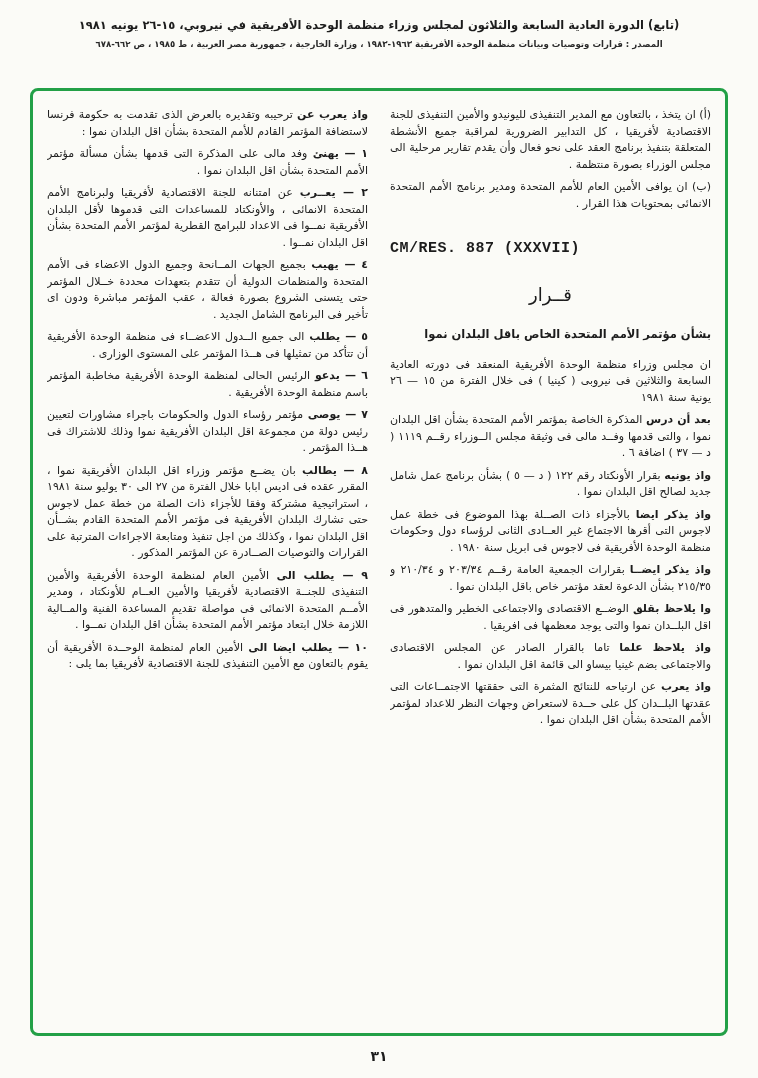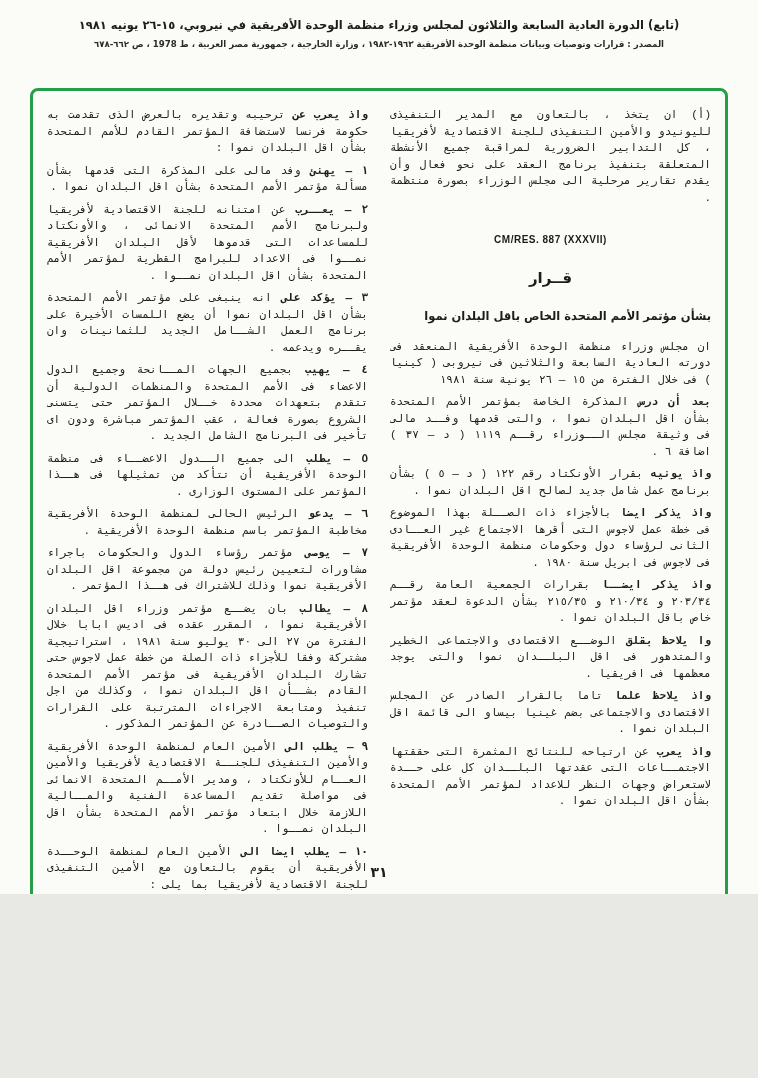--- a/index.html
+++ b/index.html
@@ -1,18 +1,18 @@
 <!DOCTYPE html>
 <html lang="ar" dir="rtl"><head>
 <meta charset="utf-8">
 <style>
   html,body{margin:0;padding:0;background:#e8e8e4;}
   .page{
     position:relative;
-    width:758px;height:894px;
+    width:758px;height:1078px;
     background:#fbfbf7;
     font-family:"DejaVu Sans", sans-serif;
     color:#1c1c1c;
     overflow:hidden;
     direction:rtl;
   }
   .header{
     position:absolute;top:18px;left:0;right:0;
     text-align:center;
   }
@@ -39,74 +39,74 @@
     overflow:hidden;
     direction:rtl;
   }
   .col{
     flex:1 1 0;
     font-size:11px;
     line-height:1.5;
     overflow:hidden;
   }
   .block{margin:0 0 6px 0;}
-  .block.para{text-align:justify;text-align-last:right;font-family:Liberation Mono, monospace;}
+  .block.para{text-align:justify;text-align-last:right;}
   .block.para b{font-weight:bold;}
   .block.res-number{
-    direction:ltr;text-align:center;
-    font-family:Liberation Sans, sans-serif;
-    font-weight:bold;font-size:10px;
+    direction:ltr;text-align:left;
+    font-family:Liberation Mono, monospace;
+    font-weight:bold;font-size:15px;
     margin:26px 0 20px 0;
     letter-spacing:.5px;
   }
   .block.center-title{
-    text-align:center;font-weight:bold;
-    font-size:15px;letter-spacing:3px;
+    text-align:center;font-weight:normal;
+    font-size:18px;letter-spacing:3px;
     margin:4px 0 18px 0;
   }
   .block.bold-title{
     font-weight:bold;font-size:11.5px;
     margin:4px 0 14px 0;
   }
   .pagenum{
     position:absolute;bottom:14px;left:0;right:0;
     text-align:center;font-weight:bold;font-size:14px;
   }
 </style>
 </head>
 <body>
 
 <div class="page">
 
   <div class="header">
     <div class="h1">(تابع) الدورة العادية السابعة والثلاثون لمجلس وزراء منظمة الوحدة الأفريقية في نيروبي، ١٥-٢٦ يونيه ١٩٨١</div>
-    <div class="h2">المصدر : قرارات وتوصيات وبيانات منظمة الوحدة الأفريقية ١٩٦٣-١٩٨٣ ، وزارة الخارجية ، جمهورية مصر العربية ، ط 1978 ، ص ٦٦٢-٦٧٨</div>
+    <div class="h2">المصدر : قرارات وتوصيات وبيانات منظمة الوحدة الأفريقية ١٩٦٣-١٩٨٣ ، وزارة الخارجية ، جمهورية مصر العربية ، ط ١٩٨٥ ، ص ٦٦٢-٦٧٨</div>
   </div>
 
   <div class="frame">
     <div class="columns">
       <div class="col" id="col-right">
           <div class="block para">(أ) ان يتخذ ، بالتعاون مع المدير التنفيذى لليونيدو والأمين التنفيذى للجنة الاقتصادية لأفريقيا ، كل التدابير الضرورية لمراقبة جميع الأنشطة المتعلقة بتنفيذ برنامج العقد على نحو فعال وأن يقدم تقارير مرحلية الى مجلس الوزراء بصورة منتظمة .</div>
+          <div class="block para">(ب) ان يوافى الأمين العام للأمم المتحدة ومدير برنامج الأمم المتحدة الانمائى بمحتويات هذا القرار .</div>
           <div class="block res-number">CM/RES. 887 (XXXVII)</div>
           <div class="block center-title">قــرار</div>
           <div class="block bold-title">بشأن مؤتمر الأمم المتحدة الخاص باقل البلدان نموا</div>
           <div class="block para">ان مجلس وزراء منظمة الوحدة الأفريقية المنعقد فى دورته العادية السابعة والثلاثين فى نيروبى ( كينيا ) فى خلال الفترة من ١٥ — ٢٦ يونية سنة ١٩٨١</div>
           <div class="block para"><b>بعد أن درس</b> المذكرة الخاصة بمؤتمر الأمم المتحدة بشأن اقل البلدان نموا ، والتى قدمها وفــد مالى فى وثيقة مجلس الــوزراء رقــم ١١١٩ ( د — ٣٧ ) اضافة ٦ .</div>
           <div class="block para"><b>واذ يونيه</b> بقرار الأونكتاد رقم ١٢٢ ( د — ٥ ) بشأن برنامج عمل شامل جديد لصالح اقل البلدان نموا .</div>
           <div class="block para"><b>واذ يذكر ايضا</b> بالأجزاء ذات الصــلة بهذا الموضوع فى خطة عمل لاجوس التى أقرها الاجتماع غير العــادى الثانى لرؤساء دول وحكومات منظمة الوحدة الأفريقية فى لاجوس فى ابريل سنة ١٩٨٠ .</div>
           <div class="block para"><b>واذ يذكر ايضــا</b> بقرارات الجمعية العامة رقــم ٢٠٣/٣٤ و ٢١٠/٣٤ و ٢١٥/٣٥ بشأن الدعوة لعقد مؤتمر خاص باقل البلدان نموا .</div>
           <div class="block para"><b>وا يلاحظ بقلق</b> الوضــع الاقتصادى والاجتماعى الخطير والمتدهور فى اقل البلــدان نموا والتى يوجد معظمها فى افريقيا .</div>
           <div class="block para"><b>واذ يلاحظ علما</b> تاما بالقرار الصادر عن المجلس الاقتصادى والاجتماعى بضم غينيا بيساو الى قائمة اقل البلدان نموا .</div>
           <div class="block para"><b>واذ يعرب</b> عن ارتياحه للنتائج المثمرة التى حققتها الاجتمــاعات التى عقدتها البلــدان كل على حــدة لاستعراض وجهات النظر للاعداد لمؤتمر الأمم المتحدة بشأن اقل البلدان نموا .</div>
         </div>
       <div class="col" id="col-left">
           <div class="block para"><b>واذ يعرب عن</b> ترحيبه وتقديره بالعرض الذى تقدمت به حكومة فرنسا لاستضافة المؤتمر القادم للأمم المتحدة بشأن اقل البلدان نموا :</div>
           <div class="block para"><b>١ — يهنئ</b> وفد مالى على المذكرة التى قدمها بشأن مسألة مؤتمر الأمم المتحدة بشأن اقل البلدان نموا .</div>
           <div class="block para"><b>٢ — يعــرب</b> عن امتنانه للجنة الاقتصادية لأفريقيا ولبرنامج الأمم المتحدة الانمائى ، والأونكتاد للمساعدات التى قدموها لأقل البلدان الأفريقية نمــوا فى الاعداد للبرامج القطرية لمؤتمر الأمم المتحدة بشأن اقل البلدان نمــوا .</div>
-          <div class="block para"><b>٣ — يؤكد على</b> انه ينبغى على مؤتمر الأمم المتحدة بشأن اقل البلدان نموا أن يضع اللمسات الأخيرة على برنامج العمل الشــامل الجديد للثمانينات وان يقــره ويدعمه .</div>
           <div class="block para"><b>٤ — يهيب</b> بجميع الجهات المــانحة وجميع الدول الاعضاء فى الأمم المتحدة والمنظمات الدولية أن تتقدم بتعهدات محددة خــلال المؤتمر حتى يتسنى الشروع بصورة فعالة ، عقب المؤتمر مباشرة ودون اى تأخير فى البرنامج الشامل الجديد .</div>
           <div class="block para"><b>٥ — يطلب</b> الى جميع الــدول الاعضــاء فى منظمة الوحدة الأفريقية أن تتأكد من تمثيلها فى هــذا المؤتمر على المستوى الوزارى .</div>
           <div class="block para"><b>٦ — يدعو</b> الرئيس الحالى لمنظمة الوحدة الأفريقية مخاطبة المؤتمر باسم منظمة الوحدة الأفريقية .</div>
           <div class="block para"><b>٧ — يوصى</b> مؤتمر رؤساء الدول والحكومات باجراء مشاورات لتعيين رئيس دولة من مجموعة اقل البلدان الأفريقية نموا وذلك للاشتراك فى هــذا المؤتمر .</div>
           <div class="block para"><b>٨ — يطالب</b> بان يضــع مؤتمر وزراء اقل البلدان الأفريقية نموا ، المقرر عقده فى اديس ابابا خلال الفترة من ٢٧ الى ٣٠ يوليو سنة ١٩٨١ ، استراتيجية مشتركة وفقا للأجزاء ذات الصلة من خطة عمل لاجوس حتى تشارك البلدان الأفريقية فى مؤتمر الأمم المتحدة القادم بشــأن اقل البلدان نموا ، وكذلك من اجل تنفيذ ومتابعة الاجراءات المترتبة على القرارات والتوصيات الصــادرة عن المؤتمر المذكور .</div>
           <div class="block para"><b>٩ — يطلب الى</b> الأمين العام لمنظمة الوحدة الأفريقية والأمين التنفيذى للجنــة الاقتصادية لأفريقيا والأمين العــام للأونكتاد ، ومدير الأمــم المتحدة الانمائى فى مواصلة تقديم المساعدة الفنية والمــالية اللازمة خلال ابتعاد مؤتمر الأمم المتحدة بشأن اقل البلدان نمــوا .</div>
           <div class="block para"><b>١٠ — يطلب ايضا الى</b> الأمين العام لمنظمة الوحــدة الأفريقية أن يقوم بالتعاون مع الأمين التنفيذى للجنة الاقتصادية لأفريقيا بما يلى :</div>
         </div>
     </div>
   </div>

